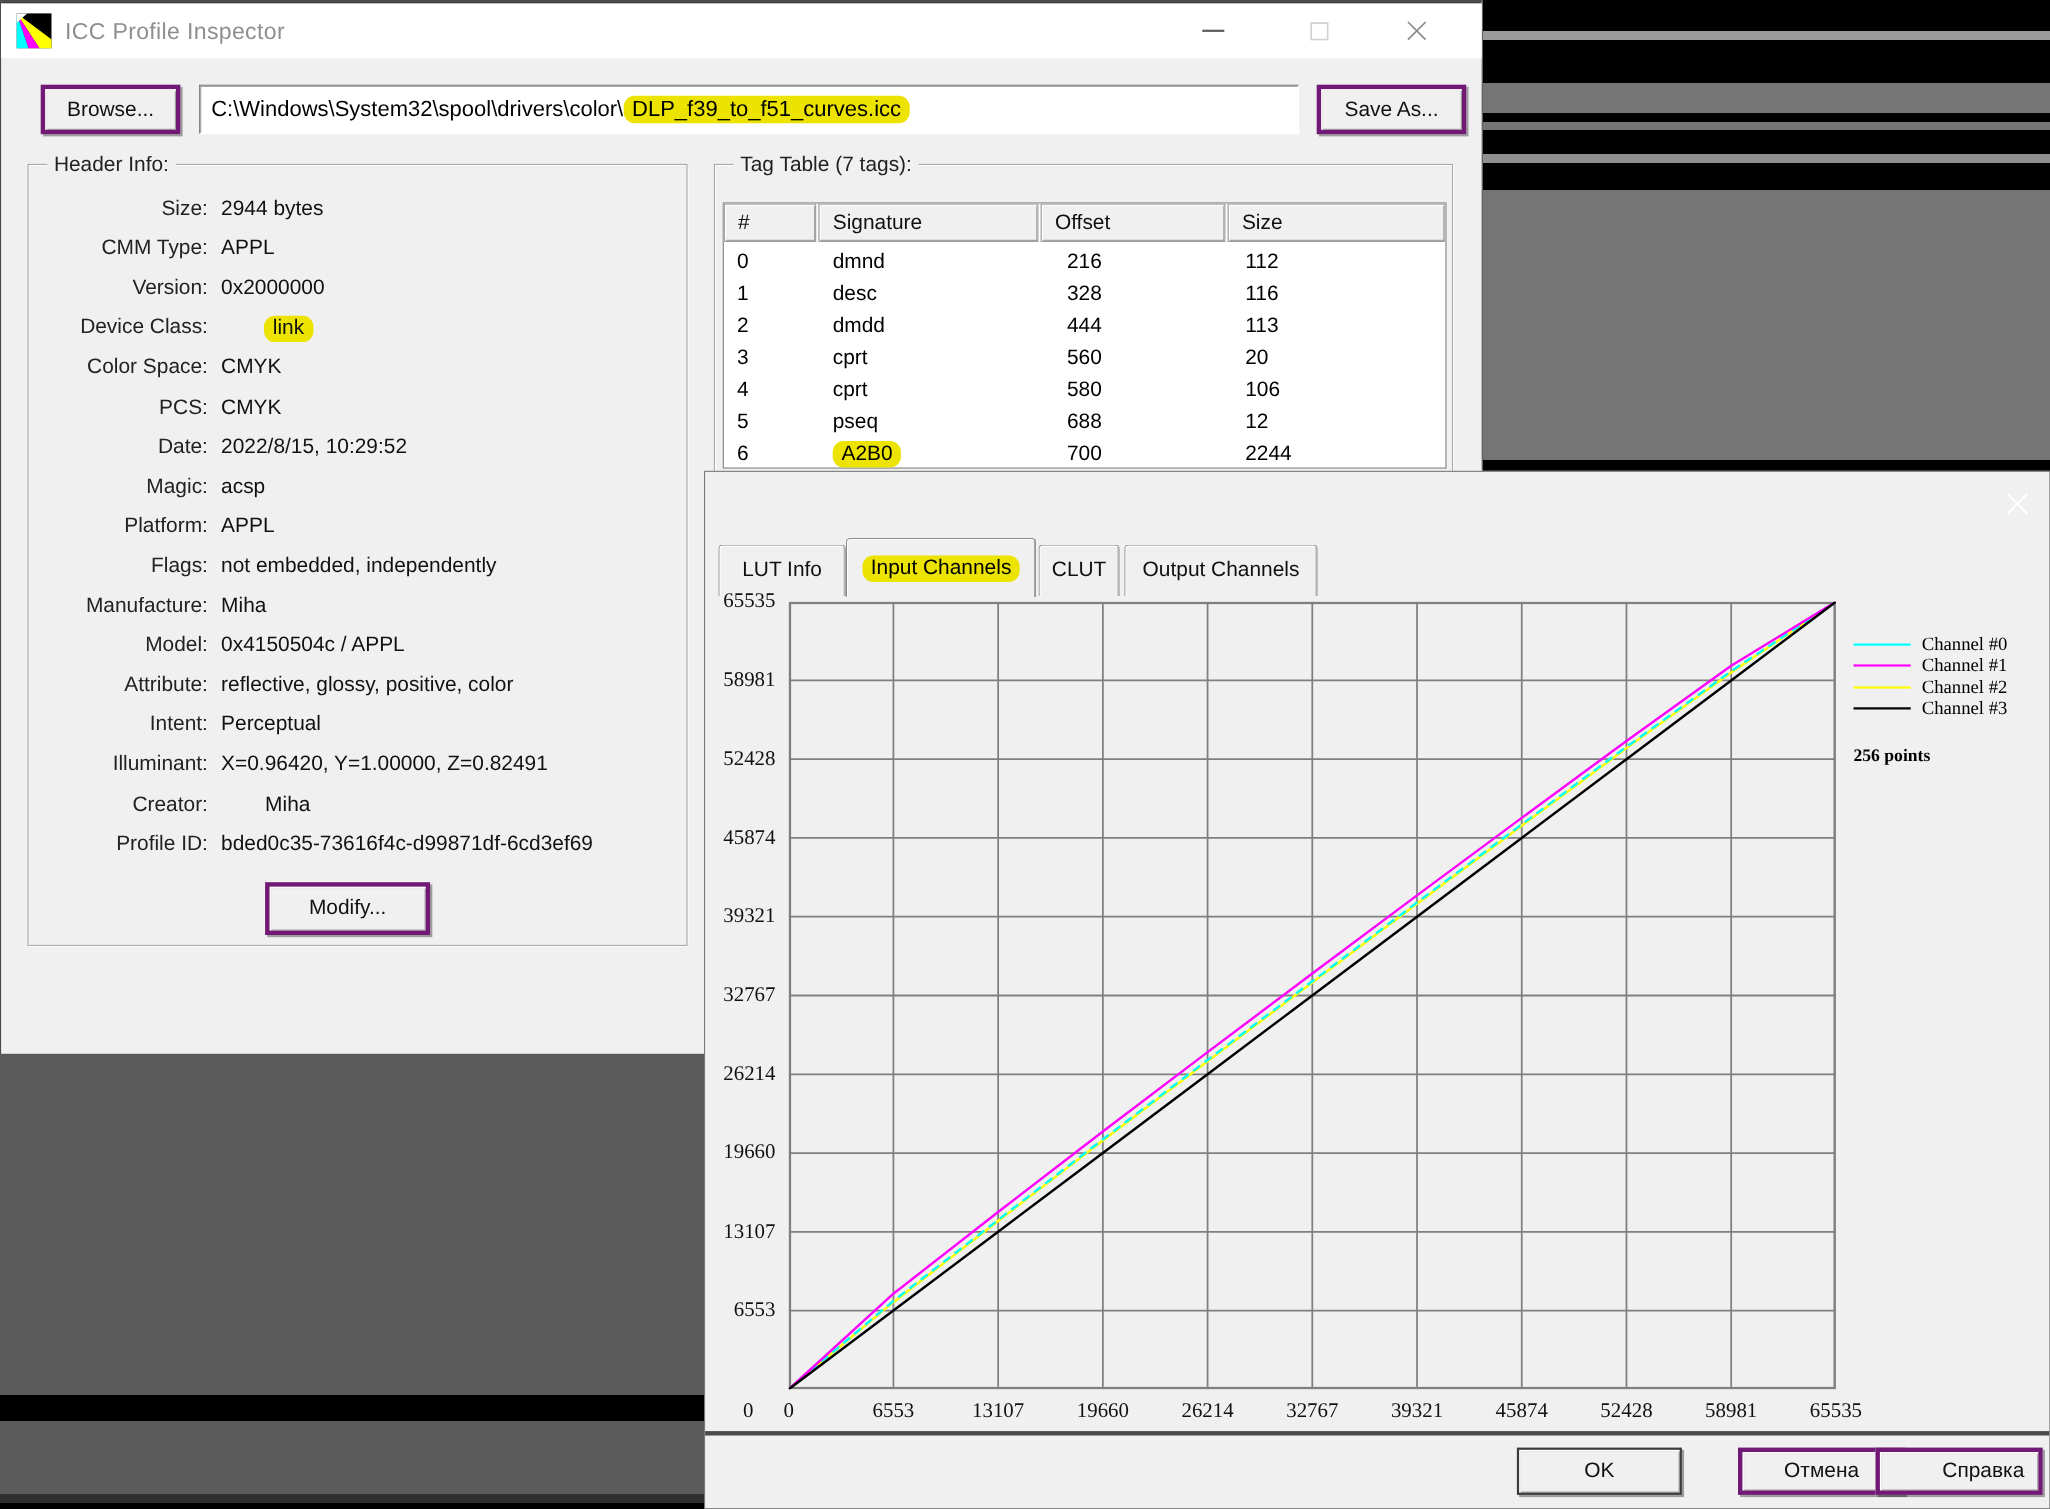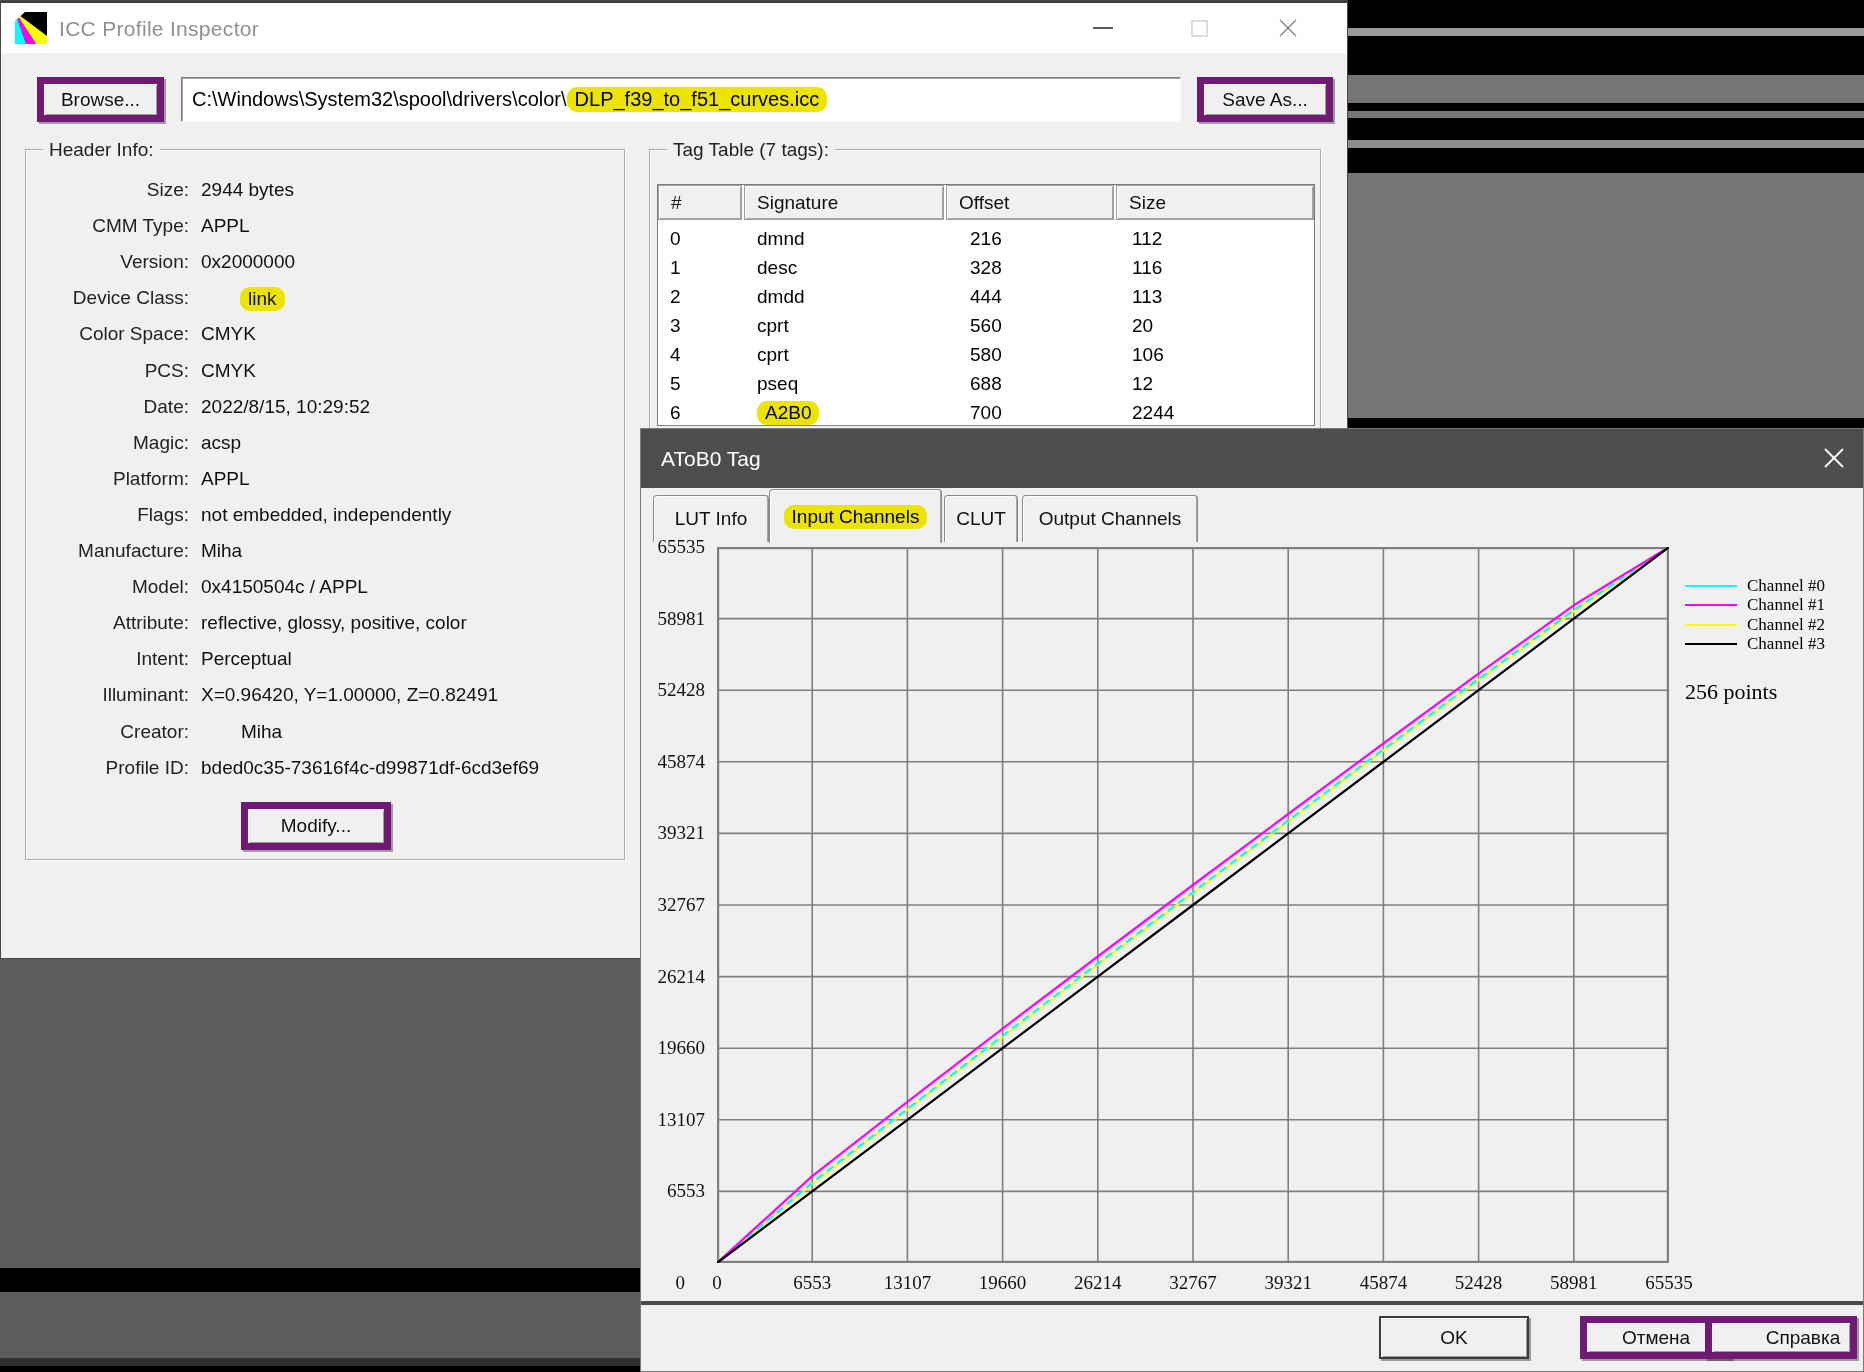--- a/index.html
+++ b/index.html
@@ -21,21 +21,21 @@
 
   
   .main-window{left:0;top:0;width:1348px;height:959px;background:#f0f0f0;
     border:1px solid #4a4a4a;box-sizing:border-box;}
   .titlebar{left:0;top:0;width:100%;height:52px;background:#fff;border-top:2px solid #3c3c3c;box-sizing:border-box;}
   .title-text{left:58px;top:14px;font-size:21px;color:#8f8f8f;letter-spacing:.3px;}
   .app-icon{left:14px;top:9px;width:32px;height:32px;}
   .cap{width:76px;height:50px;top:0;display:flex;align-items:center;justify-content:center;}
   .min-glyph{width:20px;height:2px;background:#5a5a5a;}
 
-  .btn3d{background:#f0f0f0;border:7px solid #701a75;box-sizing:border-box;
+  .btn3d{background:#f0f0f0;border:4px solid #701a75;box-sizing:border-box;
     box-shadow:inset 1px 1px 0 #ffffff,inset 2px 2px 0 #e9e9e9,inset -1px -1px 0 #9c9c9c,2px 2px 0 rgba(0,0,0,.35);
     display:flex;align-items:center;justify-content:center;font-size:19px;color:#111;cursor:default;}
   .btn3d.focused{border:2px solid #3b3b3b;}
 
   .field{background:#fff;border:1px solid #7a7a7a;border-right-color:#fff;border-bottom-color:#fff;
     box-shadow:inset 1px 1px 0 #a8a8a8;box-sizing:border-box;display:flex;align-items:center;
     font-size:20px;color:#000;padding-left:10px;white-space:nowrap;overflow:hidden;}
 
   .pill{background:#ece400;border-radius:10px;padding:1px 8px;color:#000;display:inline-block;}
 
@@ -295,23 +295,20 @@
           <span>700</span>
         </div>
         <div class="tcell" style="position: absolute; left: 474px;">
           <span>2244</span>
         </div>
       </div>
     </div>
 </section>
 
 <section class="abs dialog">
-  <div class="abs dlg-titlebar">
-    <span class="dlg-title">AToB0 Tag</span>
-  </div>
   <div class="dlg-close">
     <svg width="24" height="24" viewBox="0 0 24 24">
       <line x1="3" y1="3" x2="21" y2="21" stroke="#fff" stroke-width="1.8"></line>
       <line x1="21" y1="3" x2="3" y2="21" stroke="#fff" stroke-width="1.8"></line>
     </svg>
   </div>
 
   <div class="abs" id="tab-strip">
       <div class="tab" style="position: absolute; left: 12px; top: 66px; width: 116px; height: 47px;">
         <span>LUT Info</span>
@@ -376,21 +373,21 @@
       <div class="xlab serif" style="position: absolute; left: 887.8px; top: 843px;">58981</div>
       <div class="xlab serif" style="position: absolute; left: 983px; top: 843px;">65535</div>
       <div class="legend-line" style="position: absolute; left: 1044px; top: 156px; background: rgb(0, 255, 255);"></div>
       <div class="legend-label serif" style="position: absolute; left: 1106px; top: 147px;">Channel #0</div>
       <div class="legend-line" style="position: absolute; left: 1044px; top: 175.3px; background: rgb(255, 0, 255);"></div>
       <div class="legend-label serif" style="position: absolute; left: 1106px; top: 166.3px;">Channel #1</div>
       <div class="legend-line" style="position: absolute; left: 1044px; top: 194.6px; background: rgb(255, 255, 0);"></div>
       <div class="legend-label serif" style="position: absolute; left: 1106px; top: 185.6px;">Channel #2</div>
       <div class="legend-line" style="position: absolute; left: 1044px; top: 213.9px; background: rgb(0, 0, 0);"></div>
       <div class="legend-label serif" style="position: absolute; left: 1106px; top: 204.9px;">Channel #3</div>
-      <div class="serif" style="position: absolute; left: 1044px; top: 250px; font-size: 22px; color: rgb(0, 0, 0);">256 points</div>
+      <div class="serif" style="position: absolute; left: 1044px; top: 250px; font-size: 16px; color: rgb(0, 0, 0); font-weight: bold;">256 points</div>
     </div>
 
   <div class="dlg-sep" style="top:872px;"></div>
   <div class="abs" id="dlg-buttons">
       <div class="btn3d focused" style="position: absolute; left: 738px; top: 887px; width: 150px; height: 43px;">
         <span>OK</span>
       </div>
       <div class="btn3d" style="position: absolute; left: 900px; top: 887px; width: 152px; height: 43px; margin-left: 39px;">
         <span>Отмена</span>
       </div>

